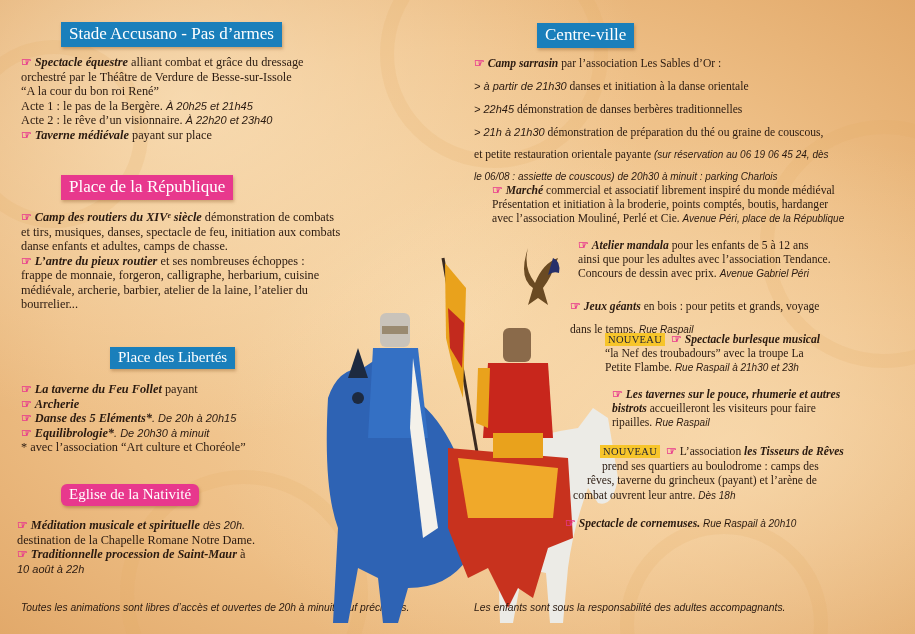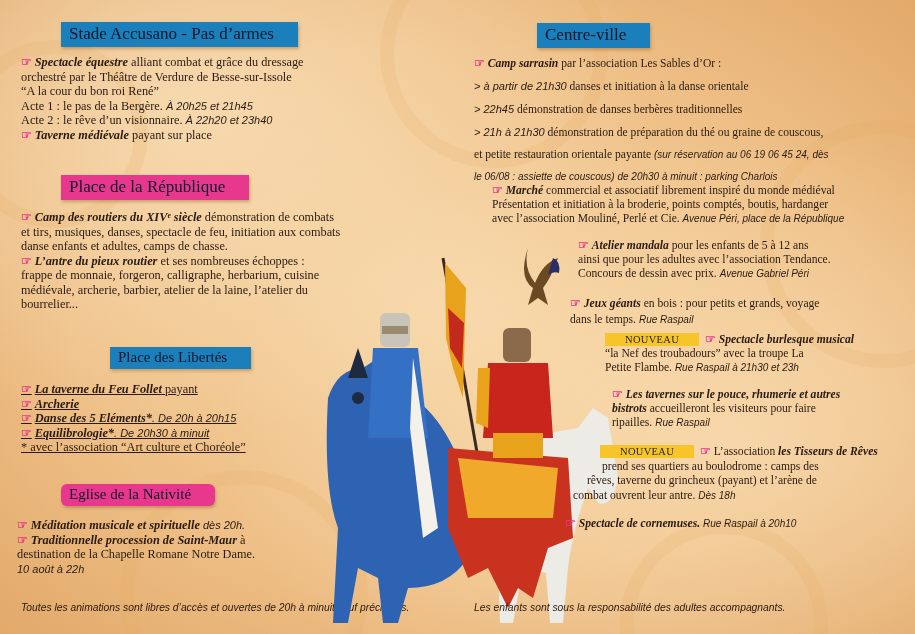--- a/index.html
+++ b/index.html
@@ -8,32 +8,32 @@
     font-family: "DejaVu Serif", "Liberation Serif", serif;
     color: #2a1a10;
     background:
       radial-gradient(ellipse at 20% 15%, rgba(255,240,210,0.55) 0%, rgba(255,240,210,0) 45%),
       radial-gradient(ellipse at 80% 70%, rgba(255,235,200,0.5) 0%, rgba(255,235,200,0) 50%),
       radial-gradient(ellipse at 50% 50%, #f6d3a2 0%, #eebf86 60%, #e2a96a 100%);
   }
   .swirl { position: absolute; border-radius: 50%; border: 14px solid rgba(230,170,100,0.18); }
   .page { position: absolute; inset: 0; }
   .hdr {
-    position: absolute; color: #0f172a; font-family: "Liberation Serif", serif;
-    font-size: 17px; padding: 2px 24px 3px 8px; white-space: nowrap;
+    position: absolute; color: #ffffff; font-family: "Liberation Serif", serif;
+    font-size: 17px; padding: 2px 8px 3px 8px; white-space: nowrap;
     box-shadow: 1px 2px 3px rgba(120,70,20,0.35);
   }
   .hdr.blue { background: #1a7fbb; }
   .hdr.pink { background: #e8388d; }
   .block { position: absolute; font-family: "Liberation Serif", serif; font-size: 12.3px; line-height: 14.5px; }
   .line { white-space: nowrap; }
   .bullet { color: #e8388d; font-weight: bold; font-size: 12px; margin-right: 3px; }
   .em { font-weight: bold; font-style: italic; }
   .it { font-family: "Liberation Sans", sans-serif; font-style: italic; font-size: 11px; }
-  .badge { background: #f7c52a; color: #1e2030; font-size: 10.5px; padding: 1px 20px; margin-right: 6px; letter-spacing: 0.3px; }
+  .badge { background: #f7c52a; color: #1e2030; font-size: 10.5px; padding: 1px 3px; margin-right: 6px; letter-spacing: 0.3px; }
   .foot { position: absolute; font-family: "Liberation Sans", sans-serif; font-style: italic; font-size: 10.3px; color: #2a1a10; white-space: nowrap; }
   .knights { position: absolute; left: 318px; top: 228px; width: 305px; height: 400px; }
   .bird { position: absolute; left: 513px; top: 243px; width: 55px; height: 65px; }
 </style>
 </head>
 <body>
 
 <div class="page">
   <div class="swirl" style="left:-40px;top:40px;width:160px;height:160px;"></div>
   <div class="swirl" style="left:380px;top:-60px;width:200px;height:200px;"></div>
@@ -56,33 +56,33 @@
     <div class="line"><span class="bullet">☞</span><span class="em">Camp des routiers du XIVᵉ siècle</span><span> démonstration de combats</span></div>
     <div class="line">et tirs, musiques, danses, spectacle de feu, initiation aux combats</div>
     <div class="line">danse enfants et adultes, camps de chasse.</div>
     <div class="line"><span class="bullet">☞</span><span class="em">L’antre du pieux routier</span><span> et ses nombreuses échoppes :</span></div>
     <div class="line">frappe de monnaie, forgeron, calligraphe, herbarium, cuisine</div>
     <div class="line">médiévale, archerie, barbier, atelier de la laine, l’atelier du</div>
     <div class="line">bourrelier...</div>
   </div>
 
   <div class="hdr blue" style="left:110px;top:347px;font-size:15px;">Place des Libertés</div>
-  <div class="block" style="left:21px;top:382px;text-decoration:underline;">
+  <div class="block" style="left:21px;top:382px;">
     <div class="line"><span class="bullet">☞</span><span class="em">La taverne du Feu Follet</span><span> payant</span></div>
     <div class="line"><span class="bullet">☞</span><span class="em">Archerie</span></div>
     <div class="line"><span class="bullet">☞</span><span class="em">Danse des 5 Eléments*</span><span class="it">. De 20h à 20h15</span></div>
     <div class="line"><span class="bullet">☞</span><span class="em">Equilibrologie*</span><span class="it">. De 20h30 à minuit</span></div>
     <div class="line">* avec l’association “Art culture et Choréole”</div>
   </div>
 
   <div class="hdr pink" style="left:61px;top:484px;font-size:15px;border-radius:6px;">Eglise de la Nativité</div>
   <div class="block" style="left:17px;top:518px;">
     <div class="line"><span class="bullet">☞</span><span class="em">Méditation musicale et spirituelle</span><span class="it"> dès 20h.</span></div>
+    <div class="line">destination de la Chapelle Romane Notre Dame.</div>
     <div class="line"><span class="bullet">☞</span><span class="em">Traditionnelle procession de Saint-Maur</span><span> à</span></div>
-    <div class="line">destination de la Chapelle Romane Notre Dame.</div>
     <div class="line it">10 août à 22h</div>
   </div>
 
   <div class="foot" style="left:21px;top:602px;">Toutes les animations sont libres d’accès et ouvertes de 20h à minuit sauf précisions.</div>
 
   <svg class="knights" viewBox="0 0 305 400">
     <line x1="22" y1="150" x2="48" y2="...">
     </line>
   </svg>
   <svg class="knights" viewBox="0 0 305 400">
@@ -131,21 +131,21 @@
     <div class="line">Présentation et initiation à la broderie, points comptés, boutis, hardanger</div>
     <div class="line"><span>avec l’association Mouliné, Perlé et Cie. </span><span class="it" style="font-size:10px">Avenue Péri, place de la République</span></div>
   </div>
 
   <div class="block" style="left:578px;top:238px;font-size:11.6px;line-height:14px;">
     <div class="line"><span class="bullet">☞</span><span class="em">Atelier mandala</span><span> pour les enfants de 5 à 12 ans</span></div>
     <div class="line">ainsi que pour les adultes avec l’association Tendance.</div>
     <div class="line"><span>Concours de dessin avec prix. </span><span class="it" style="font-size:10px">Avenue Gabriel Péri</span></div>
   </div>
 
-  <div class="block" style="left:570px;top:295px;font-size:11.6px;line-height:16px;">
+  <div class="block" style="left:570px;top:295px;font-size:11.6px;line-height:23px;">
     <div class="line"><span class="bullet">☞</span><span class="em">Jeux géants</span><span> en bois : pour petits et grands, voyage</span></div>
     <div class="line"><span>dans le temps. </span><span class="it" style="font-size:10px">Rue Raspail</span></div>
   </div>
 
   <div class="block" style="left:605px;top:332px;font-size:11.6px;line-height:14px;">
     <div class="line"><span class="badge">NOUVEAU</span><span class="bullet">☞</span><span class="em">Spectacle burlesque musical</span></div>
     <div class="line">“la Nef des troubadours” avec la troupe La</div>
     <div class="line"><span>Petite Flambe. </span><span class="it" style="font-size:10px">Rue Raspail à 21h30 et 23h</span></div>
   </div>
 

